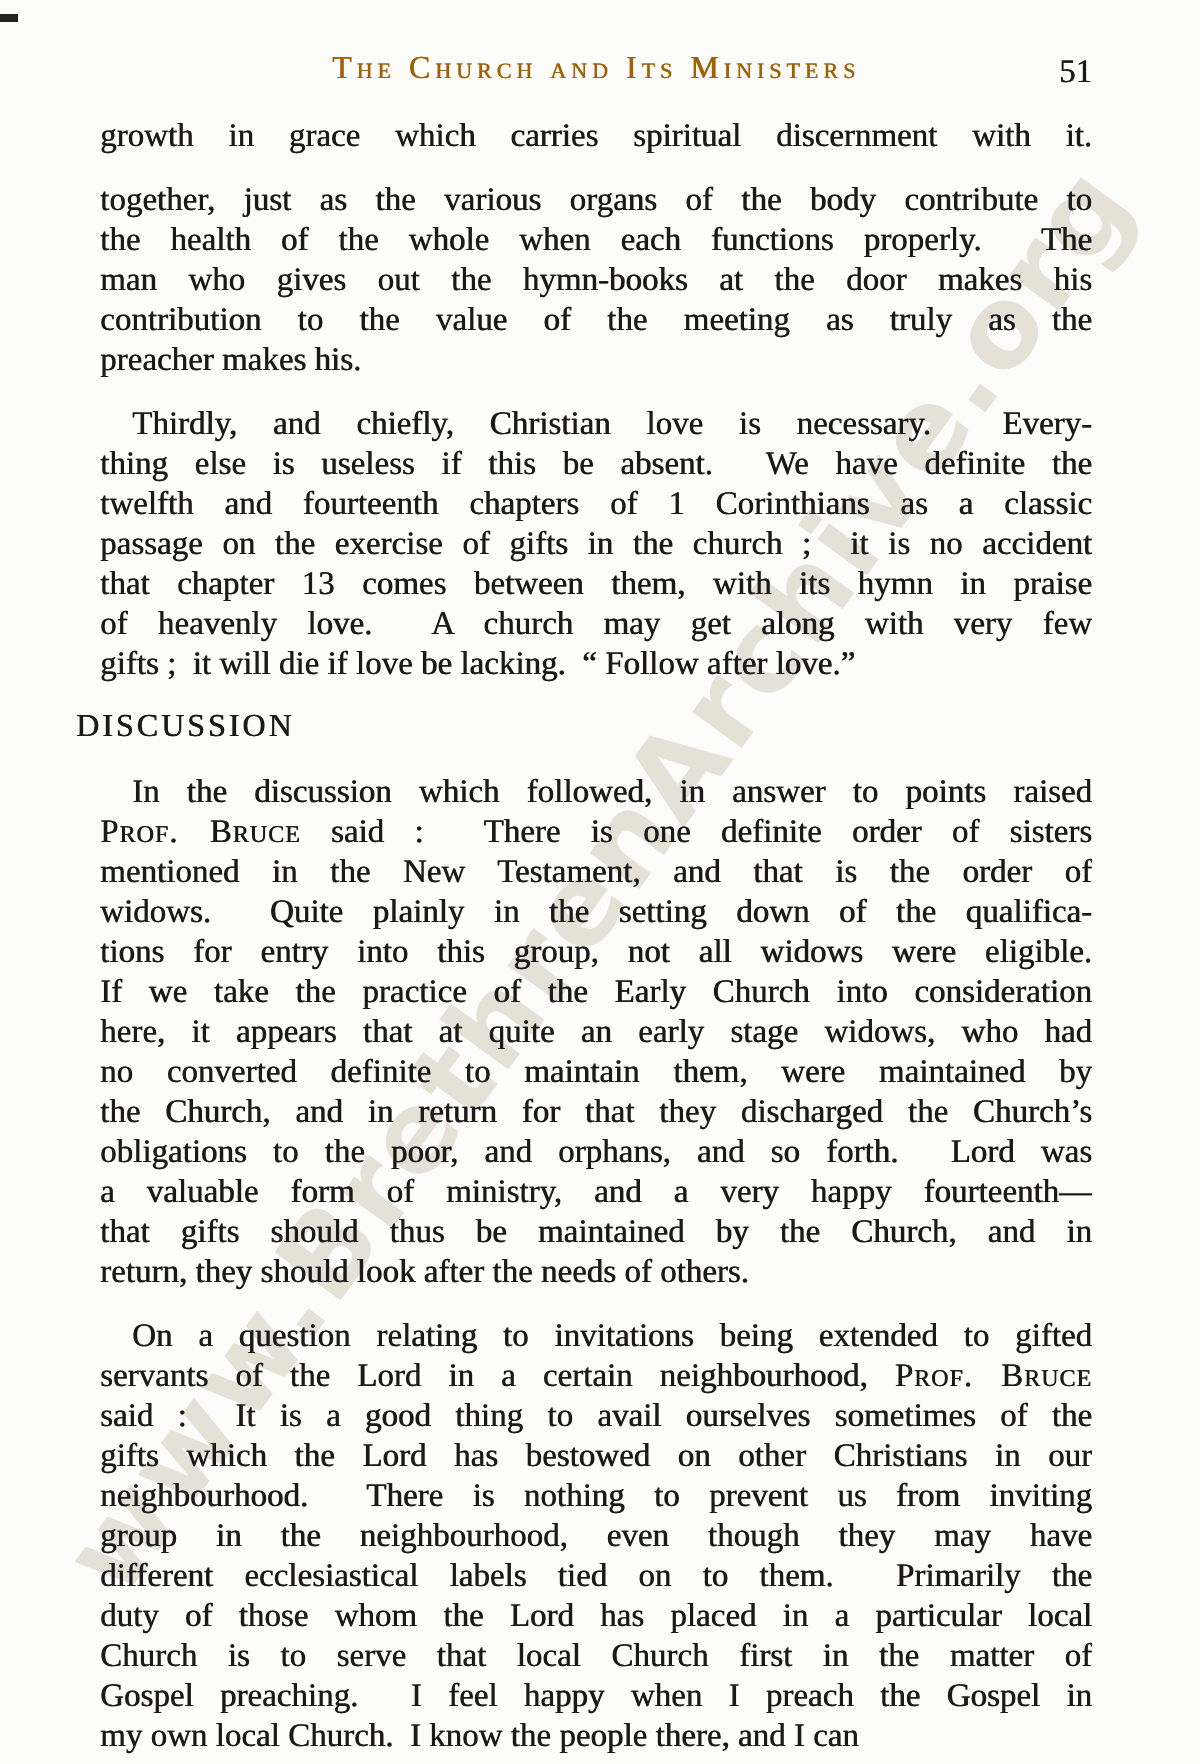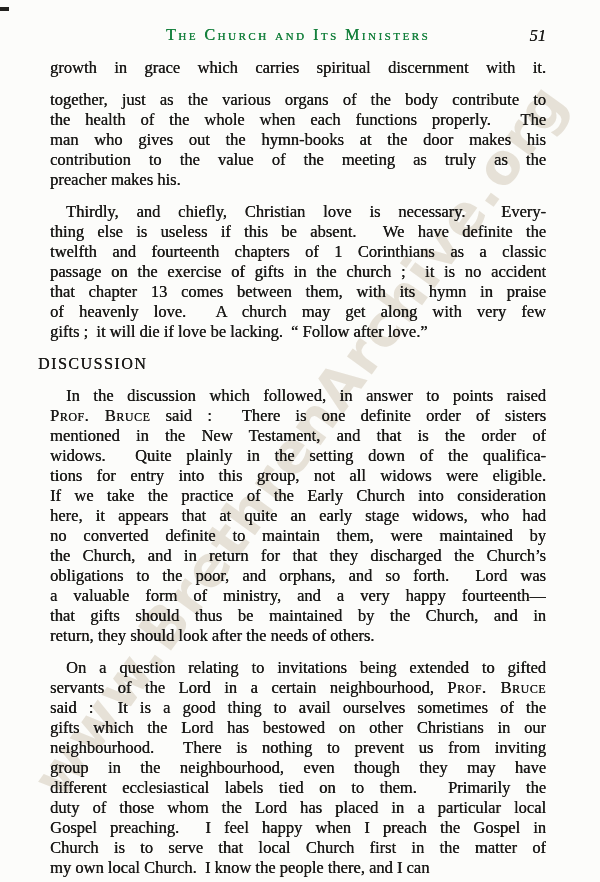--- a/index.html
+++ b/index.html
@@ -49,30 +49,29 @@
     height: 20px;
     margin-bottom: 12px;
   }
   .title {
     position: absolute;
     left: 0; right: 0;
     text-align: center;
     font-variant: small-caps;
     font-size: 16px;
     letter-spacing: 2.5px;
-    color: #15803d;
+    color: #a16207;
     text-shadow: 0.3px 0 0 currentColor;
   }
   .pagenum {
     position: absolute;
     right: 12px;
     top: 0;
     font-size: 16.5px;
     text-shadow: 0.3px 0 0 currentColor;
-    font-style: italic;
   }
   .text-block {
     font-size: 16.5px;
   }
   .para { margin: 12px; }
   .line {
     height: 20px;
     line-height: 20px;
     text-align: justify;
     text-align-last: justify;
@@ -144,19 +143,19 @@
         </div>
         <div class="para space-before">
           <div class="line indent">On a question relating to invitations being extended to gifted</div>
           <div class="line"><span>servants of the Lord in a certain neighbourhood, </span><span class="sc">Prof. Bruce</span></div>
           <div class="line">said :  It is a good thing to avail ourselves sometimes of the</div>
           <div class="line">gifts which the Lord has bestowed on other Christians in our</div>
           <div class="line">neighbourhood.  There is nothing to prevent us from inviting</div>
           <div class="line">group in the neighbourhood, even though they may have</div>
           <div class="line">different ecclesiastical labels tied on to them.  Primarily the</div>
           <div class="line">duty of those whom the Lord has placed in a particular local</div>
+          <div class="line">Church is to serve that local Church first in the matter of</div>
           <div class="line">Gospel preaching.  I feel happy when I preach the Gospel in</div>
-          <div class="line">Church is to serve that local Church first in the matter of</div>
           <div class="line last">my own local Church.  I know the people there, and I can</div>
         </div>
       </div>
   </div>
 </div>
 
 </body></html>

